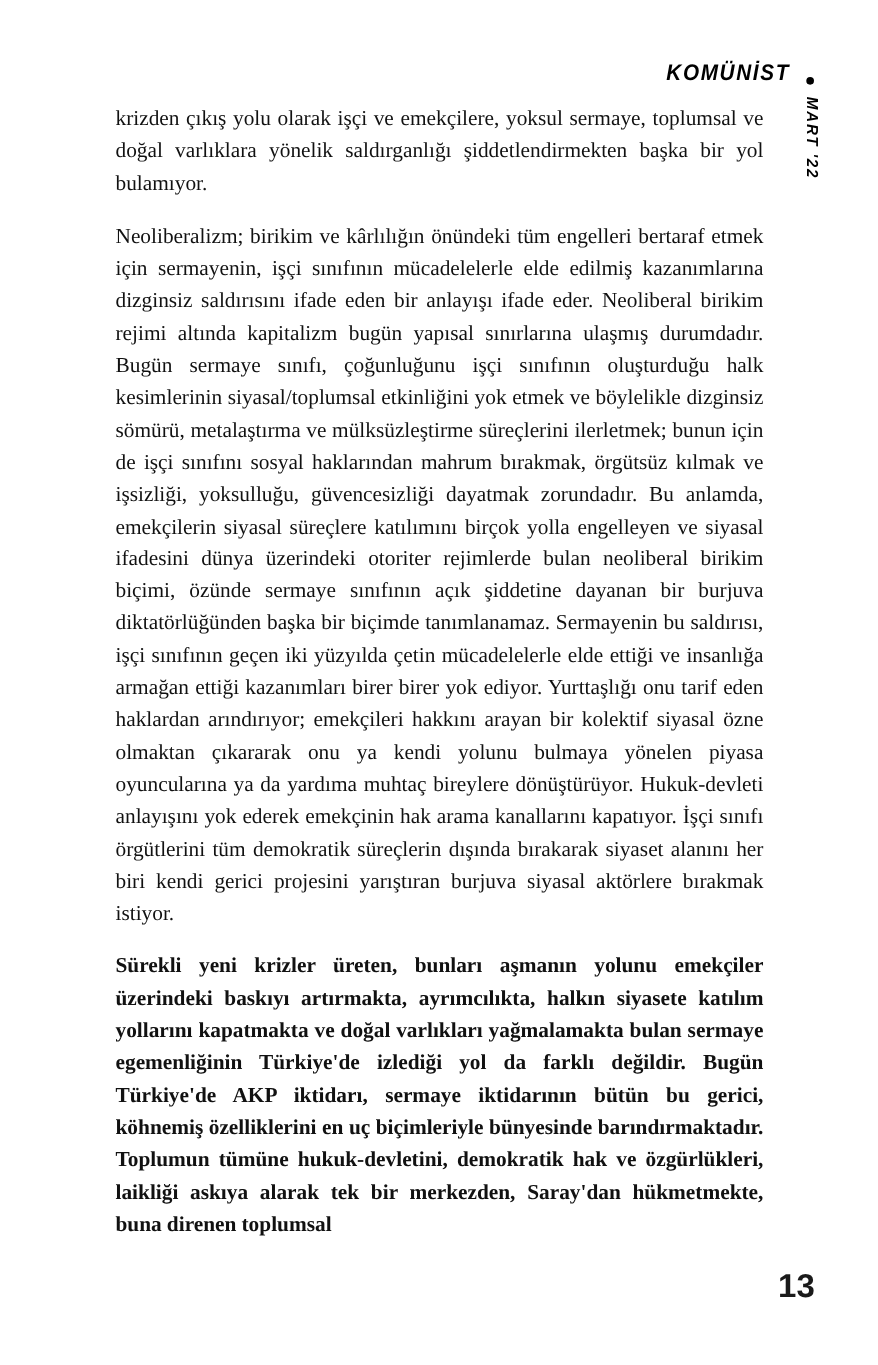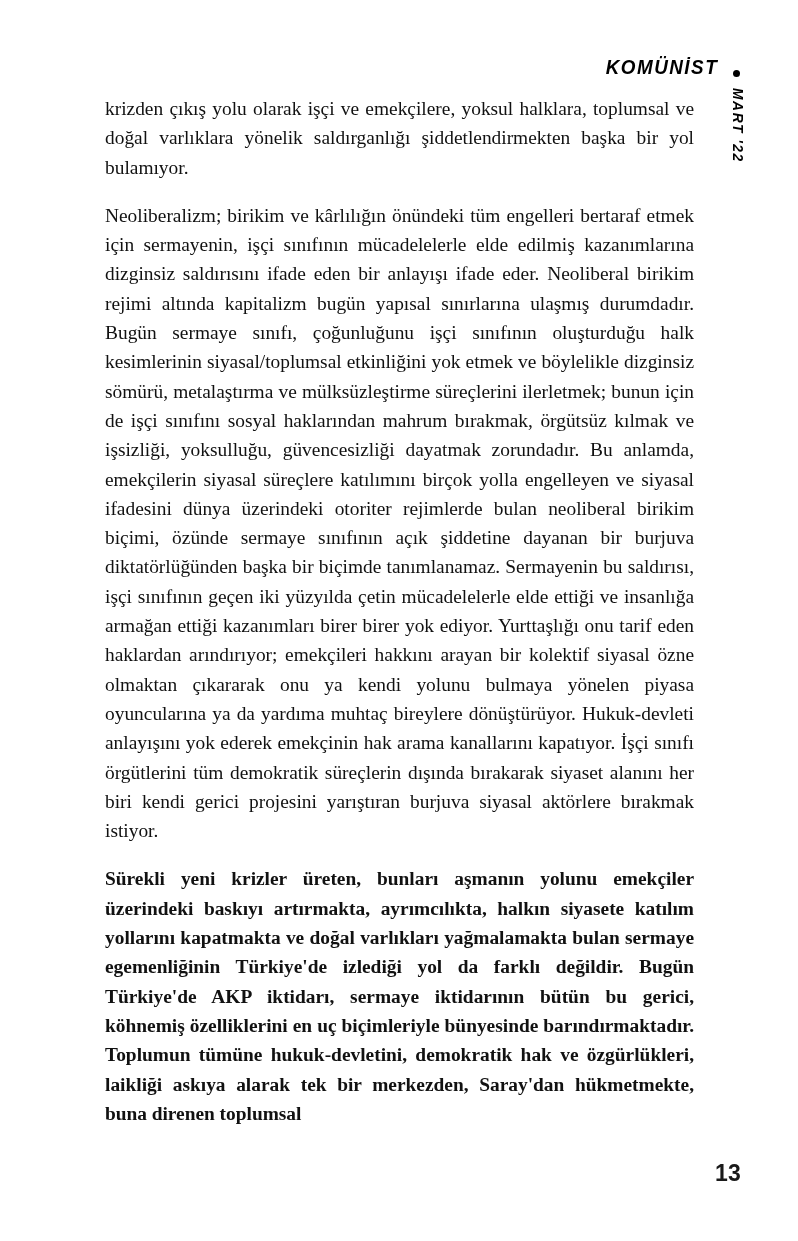--- a/index.html
+++ b/index.html
@@ -90,38 +90,38 @@
     font-weight: bold;
   }
 
   
   .folio {
     position: absolute;
     right: 57px;
     bottom: 54px;
     font-family: "Liberation Sans", "DejaVu Sans", sans-serif;
     font-weight: 700;
-    font-size: 23px;
+    font-size: 30px;
     color: #1a1a1a;
     letter-spacing: 0.2px;
   }
 </style>
 </head>
 <body>
 
 <div class="page">
 
   <div class="running-head">
     <span class="masthead">KOMÜNİST</span>
     <span class="head-bullet"></span>
   </div>
 
   <div class="issue-date">MART '22</div>
 
   <div class="text-column">
-    <p class="para">krizden çıkış yolu olarak işçi ve emekçilere, yoksul halklara, toplumsal ve doğal varlıklara yönelik saldırganlığı şiddetlendirmekten başka bir yol bulamıyor.</p>
+    <p class="para">krizden çıkış yolu olarak işçi ve emekçilere, yoksul sermaye, toplumsal ve doğal varlıklara yönelik saldırganlığı şiddetlendirmekten başka bir yol bulamıyor.</p>
     <p class="para">Neoliberalizm; birikim ve kârlılığın önündeki tüm engelleri bertaraf etmek için sermayenin, işçi sınıfının mücadelelerle elde edilmiş kazanımlarına dizginsiz saldırısını ifade eden bir anlayışı ifade eder. Neoliberal birikim rejimi altında kapitalizm bugün yapısal sınırlarına ulaşmış durumdadır. Bugün sermaye sınıfı, çoğunluğunu işçi sınıfının oluşturduğu halk kesimlerinin siyasal/toplumsal etkinliğini yok etmek ve böylelikle dizginsiz sömürü, metalaştırma ve mülksüzleştirme süreçlerini ilerletmek; bunun için de işçi sınıfını sosyal haklarından mahrum bırakmak, örgütsüz kılmak ve işsizliği, yoksulluğu, güvencesizliği dayatmak zorundadır. Bu anlamda, emekçilerin siyasal süreçlere katılımını birçok yolla engelleyen ve siyasal ifadesini dünya üzerindeki otoriter rejimlerde bulan neoliberal birikim biçimi, özünde sermaye sınıfının açık şiddetine dayanan bir burjuva diktatörlüğünden başka bir biçimde tanımlanamaz. Sermayenin bu saldırısı, işçi sınıfının geçen iki yüzyılda çetin mücadelelerle elde ettiği ve insanlığa armağan ettiği kazanımları birer birer yok ediyor. Yurttaşlığı onu tarif eden haklardan arındırıyor; emekçileri hakkını arayan bir kolektif siyasal özne olmaktan çıkararak onu ya kendi yolunu bulmaya yönelen piyasa oyuncularına ya da yardıma muhtaç bireylere dönüştürüyor. Hukuk-devleti anlayışını yok ederek emekçinin hak arama kanallarını kapatıyor. İşçi sınıfı örgütlerini tüm demokratik süreçlerin dışında bırakarak siyaset alanını her biri kendi gerici projesini yarıştıran burjuva siyasal aktörlere bırakmak istiyor.</p>
     <p class="para">Sürekli yeni krizler üreten, bunları aşmanın yolunu emekçiler üzerindeki baskıyı artırmakta, ayrımcılıkta, halkın siyasete katılım yollarını kapatmakta ve doğal varlıkları yağmalamakta bulan sermaye egemenliğinin Türkiye'de izlediği yol da farklı değildir. Bugün Türkiye'de AKP iktidarı, sermaye iktidarının bütün bu gerici, köhnemiş özelliklerini en uç biçimleriyle bünyesinde barındırmaktadır. Toplumun tümüne hukuk-devletini, demokratik hak ve özgürlükleri, laikliği askıya alarak tek bir merkezden, Saray'dan hükmetmekte, buna direnen toplumsal</p>
   </div>
 
   <div class="folio">13</div>
 
 </div>
 
 </body></html>

